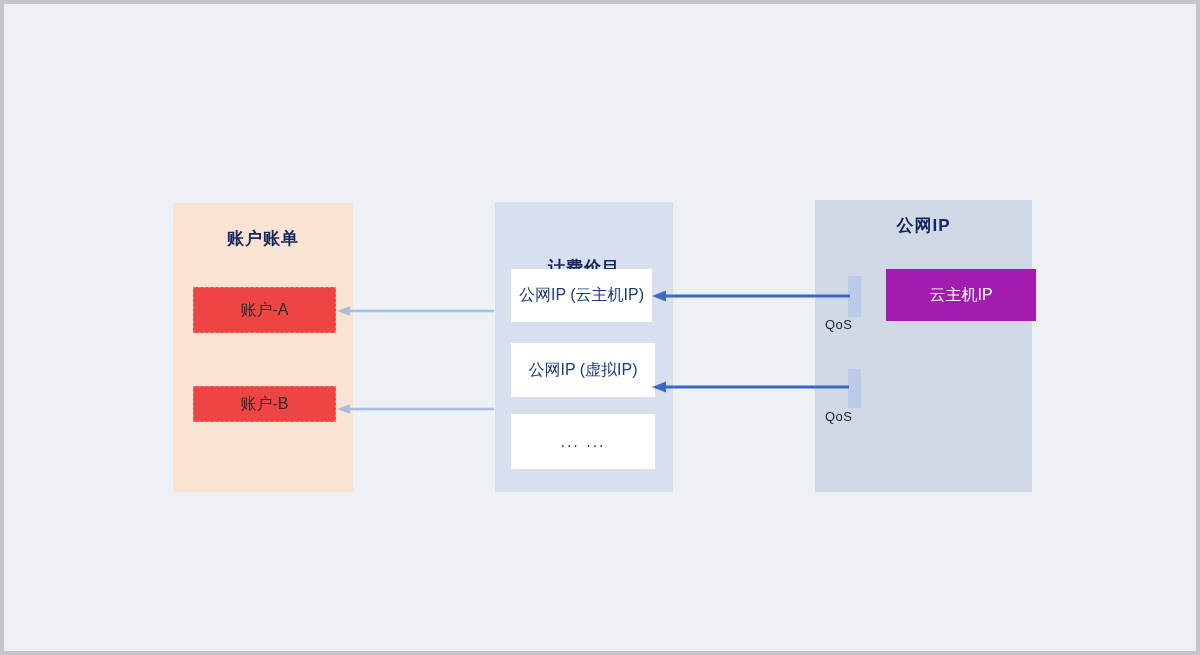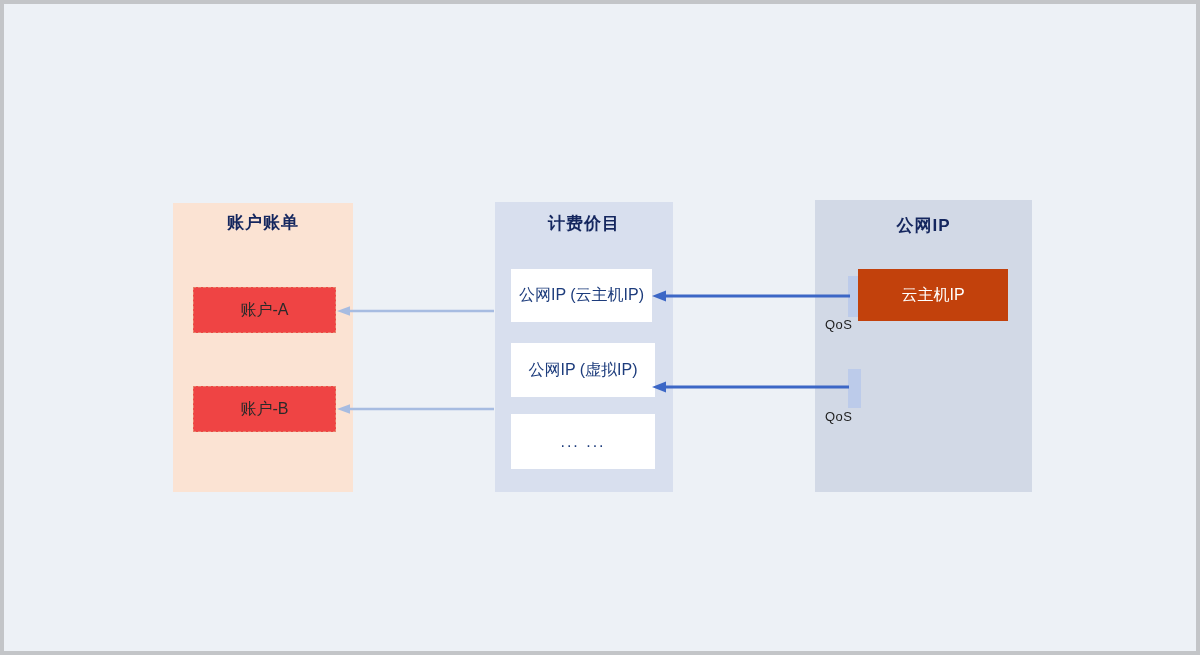--- a/index.html
+++ b/index.html
@@ -43,28 +43,28 @@
     font-weight: 600;
     color: #14265e;
     letter-spacing: 1px;
   }
 
   .panel-account {
     left: 173px; top: 203px;
     width: 180px; height: 289px;
     background: #fbe3d3;
   }
-  .panel-account .panel-header { padding-top: 8px; }
+  .panel-account .panel-header { padding-top: 24px; }
 
   .panel-pricing {
     left: 495px; top: 202px;
     width: 178px; height: 290px;
     background: #d8dfee;
   }
-  .panel-pricing .panel-header { padding-top: 10px; }
+  .panel-pricing .panel-header { padding-top: 26px; margin-top: 28px; }
 
   .panel-publicip {
     left: 815px; top: 200px;
     width: 217px; height: 292px;
     background: #d2d9e6;
   }
   .panel-publicip .panel-header { padding-top: 14px; }
 
   .node {
     position: absolute;
@@ -75,35 +75,36 @@
     box-sizing: border-box;
   }
 
   .account-node {
     background: #ef4444;
     border: 1px dashed rgba(226, 178, 140, 0.55);
     color: #2a2a2a;
     font-size: 16px;
   }
   .node-account-a { left: 193px; top: 287px; width: 143px; height: 46px; }
-  .node-account-b { left: 193px; top: 386px; width: 143px; height: 46px; }
+  .node-account-b { left: 193px; top: 386px; width: 143px; height: 36px; }
 
   .pricing-node {
     background: #ffffff;
     color: #1d3c7c;
     font-size: 16px;
   }
   .node-pricing-1 { left: 511px; top: 269px; width: 141px; height: 53px; }
   .node-pricing-2 { left: 511px; top: 343px; width: 144px; height: 54px; }
   .node-pricing-3 { left: 511px; top: 414px; width: 144px; height: 55px; letter-spacing: 2px; }
 
   .ip-node {
-    background: #c2410c;
+    background: #a21caf;
     color: #ffffff;
     font-size: 16px;
+    margin-left: 28px;
   }
   .node-ip-1 { left: 858px; top: 269px; width: 150px; height: 52px; }
   .node-ip-2 { left: 858px; top: 361px; width: 149px; height: 52px; }
 
   .qos-tab {
     position: absolute;
     background: #bccbea;
     z-index: 1;
   }
   .qos-tab-1 { left: 848px; top: 276px; width: 13px; height: 41px; }

